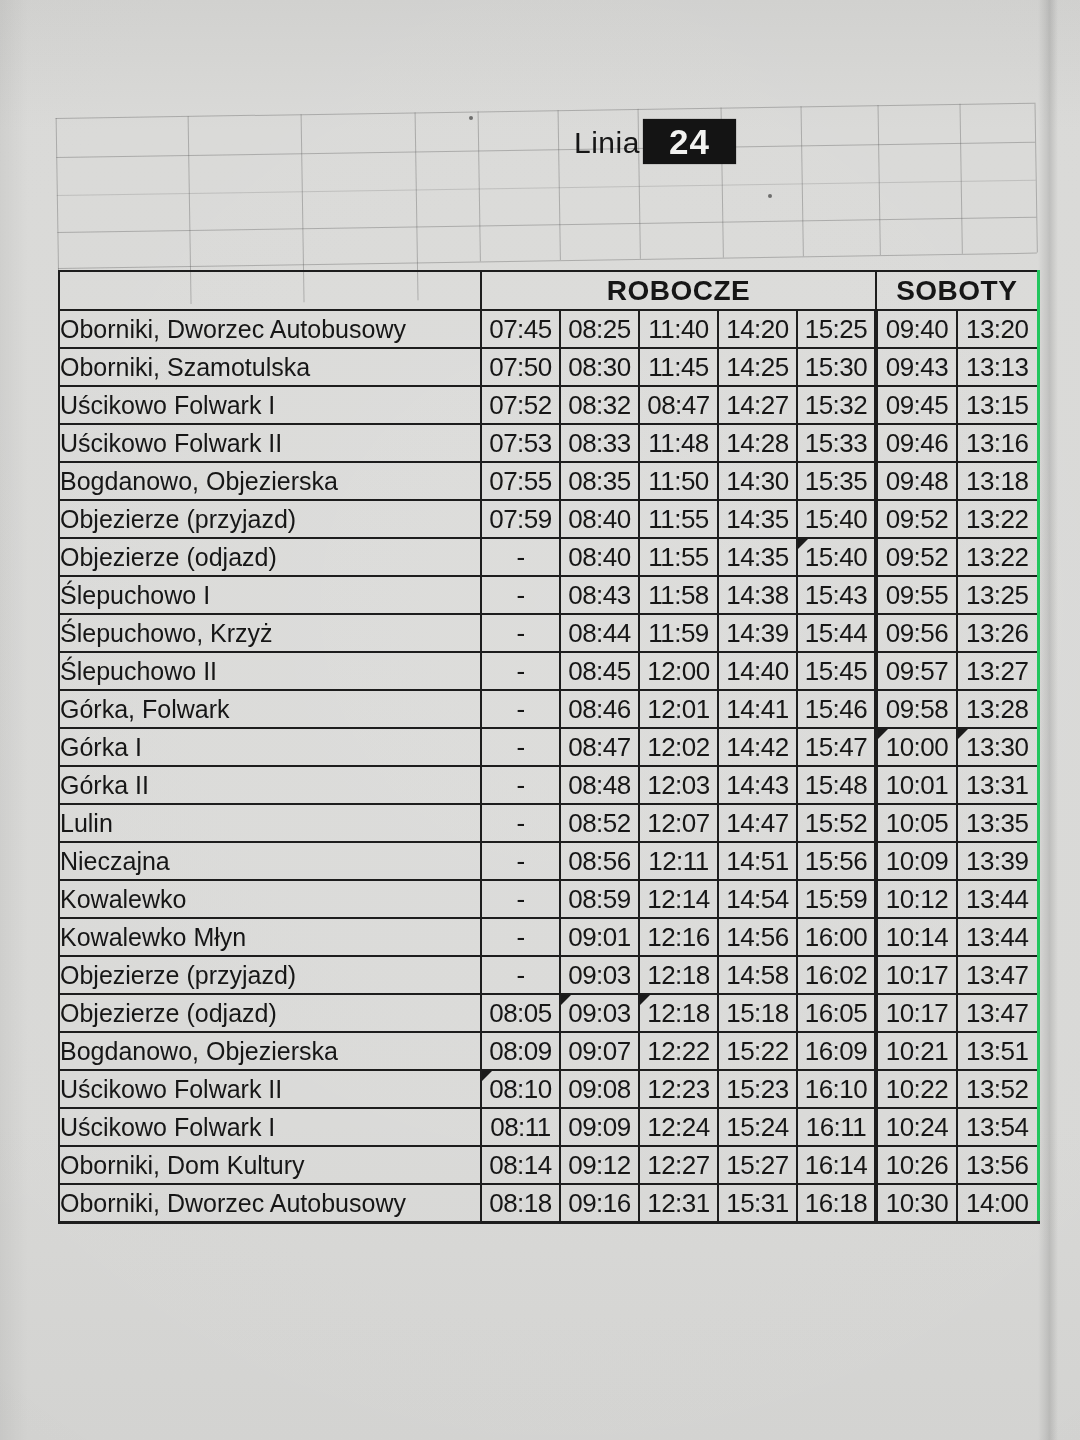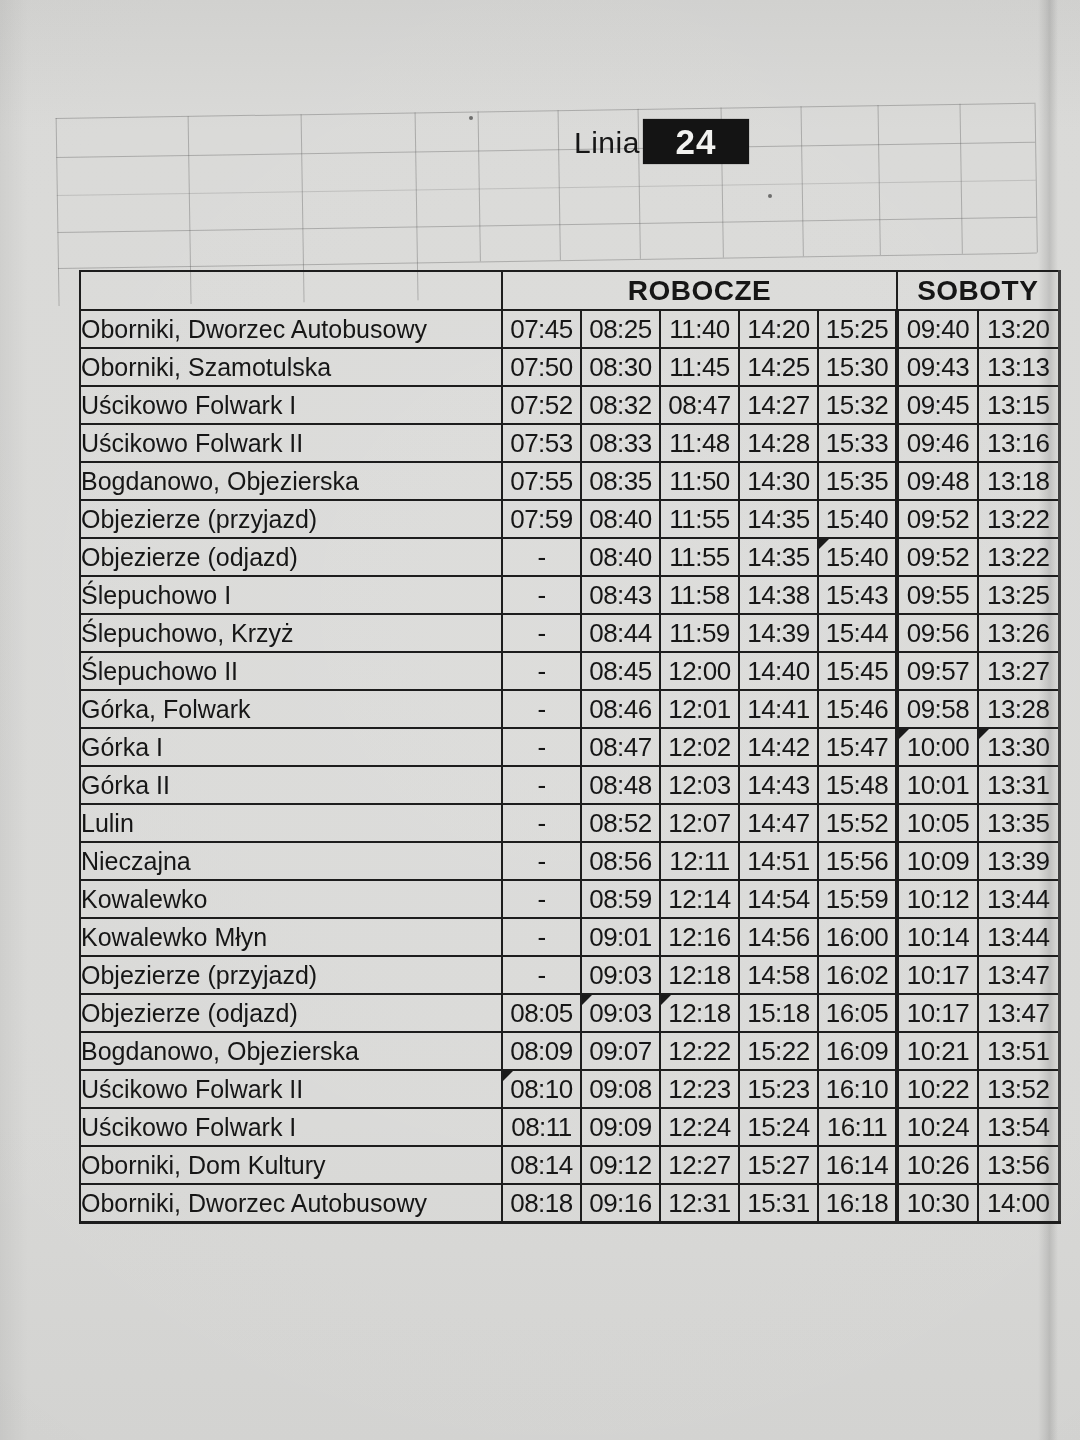--- a/index.html
+++ b/index.html
@@ -22,32 +22,31 @@
   .grid .vl,.grid .hl{position:absolute;background:rgba(95,95,95,0.38);}
   .grid .vl{width:1px;}
   .grid .hl{height:1px;}
   .speck{position:absolute;border-radius:50%;background:rgba(20,20,20,0.55);}
   .s1{left:469px;top:116px;width:4px;height:4px;}
   .s2{left:768px;top:194px;width:4px;height:4px;}
 
   
   .linia-label{position:absolute;left:574px;top:126px;font-size:30px;letter-spacing:0.5px;}
   .linia-badge{
-    position:absolute;left:643px;top:119px;width:106px;height:45px;
+    position:absolute;left:643px;top:119px;width:93px;height:45px;
     background:#141414;color:#f2f2f0;font-size:35px;font-weight:bold;
     text-align:center;line-height:45px;letter-spacing:1px;
     box-shadow:0 0 1px rgba(0,0,0,0.6);
   }
 
   
   table.tt{
     position:absolute;left:58px;top:270px;
     border-collapse:collapse;table-layout:fixed;
     font-size:26px;
-    margin-left:21px;
   }
   table.tt td{
     border:2px solid #1d1d1d;
     height:36px;padding:0;overflow:hidden;white-space:nowrap;
     background:rgba(255,255,255,0.03);
   }
   td.corner{border:none;background:transparent;}
   tr.grow td{height:37px;}
   td.grp{
     border-top:3px solid #1d1d1d;border-left:3px solid #1d1d1d;
@@ -58,21 +57,21 @@
   td.stophead{
     border-left:3px solid #1d1d1d;
     font-style:italic;font-size:27px;text-align:center;
   }
   td.scol{font-weight:bold;font-size:27px;text-align:center;}
   td.stopname{
     border-left:3px solid #1d1d1d;
     text-align:left;padding-left:10px;font-size:25px;
   }
   td.time{text-align:center;letter-spacing:-0.5px;}
-  table.tt td:last-child{border-right:3px solid #404040;}
+  table.tt td:last-child{border-right:3px solid #22c55e;}
   table.tt tr:last-child td{border-bottom:3px solid #1d1d1d;}
   table.tt tr.subrow td:nth-child(7),
   table.tt tr.datarow td:nth-child(7){border-left:4px solid #1d1d1d;}
   td.mark{position:relative;}
   td.mark::before{
     content:"";position:absolute;left:0;top:0;width:0;height:0;
     border-top:10px solid #1a1a1a;border-right:10px solid transparent;
   }
 </style>
 </head>

